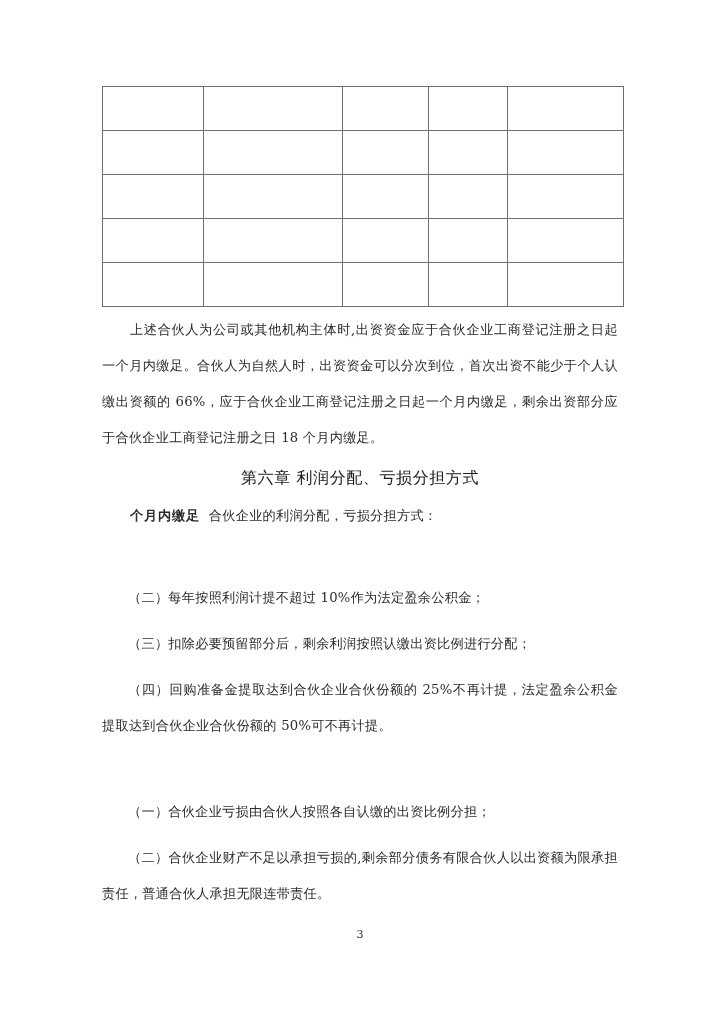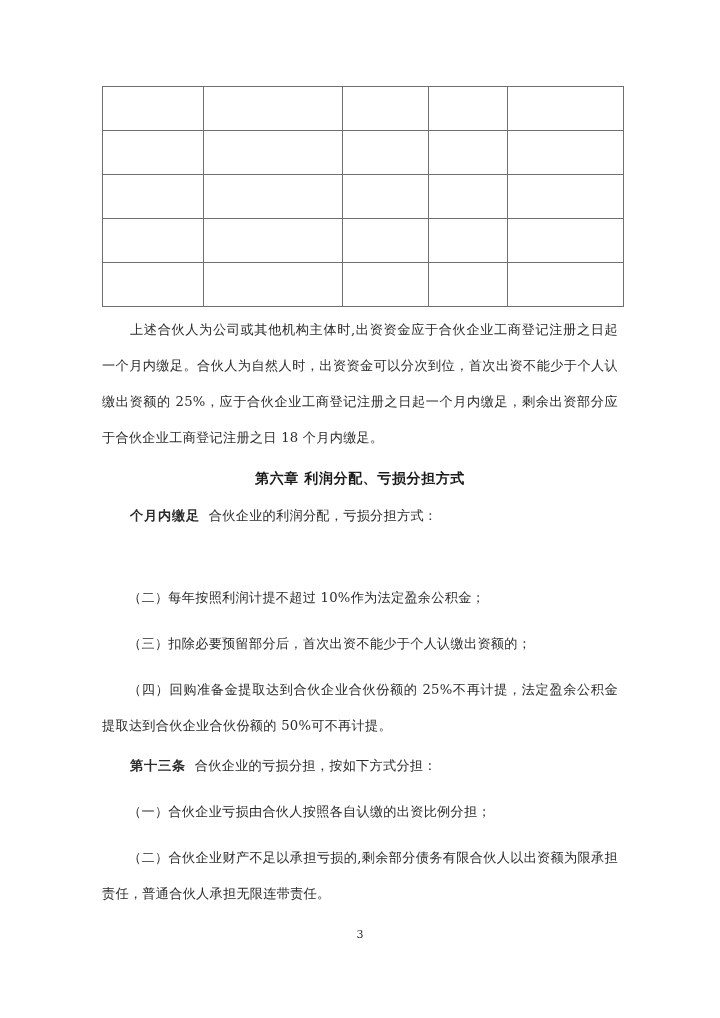--- a/index.html
+++ b/index.html
@@ -77,23 +77,23 @@
   }
   p.indent-item {
     text-indent: 26px;
   }
 
   .chapter-heading {
     position: absolute;
     left: 0;
     width: 516px;
     text-align: center;
-    font-size: 14px;
+    font-size: 16px;
     line-height: 36px;
-    font-weight: bold;
+    font-weight: normal;
     letter-spacing: 0.6px;
     color: #1a1a1a;
   }
 
   .article-label {
     font-weight: bold;
     letter-spacing: 0.8px;
   }
 
   .page-number {
@@ -147,41 +147,38 @@
           <td class="col-1"></td>
           <td class="col-2"></td>
           <td class="col-3"></td>
           <td class="col-4"></td>
           <td class="col-5"></td>
         </tr>
       </tbody>
     </table>
 
     <div class="body-block" style="top:312px;">
-      <p class="para indent2">上述合伙人为公司或其他机构主体时,出资资金应于合伙企业工商登记注册之日起一个月内缴足。合伙人为自然人时，出资资金可以分次到位，首次出资不能少于个人认缴出资额的 25%，应于合伙企业工商登记注册之日起一个月内缴足，剩余出资部分应于合伙企业工商登记注册之日 18 个月内缴足。</p>
+      <p class="para indent2">上述合伙人为公司或其他机构主体时,出资资金应于合伙企业工商登记注册之日起一个月内缴足。合伙人为自然人时，出资资金可以分次到位，首次出资不能少于个人认缴出资额的 66%，应于合伙企业工商登记注册之日起一个月内缴足，剩余出资部分应于合伙企业工商登记注册之日 18 个月内缴足。</p>
     </div>
 
     <div class="chapter-heading" style="top:460px;">第六章  利润分配、亏损分担方式</div>
 
     <div class="body-block" style="top:498px;">
       <p class="para indent2"><span class="article-label">个月内缴足</span>&nbsp; <span>合伙企业的利润分配，亏损分担方式：</span></p>
     </div>
     <div class="body-block" style="top:580px;">
       <p class="para indent-item">（二）每年按照利润计提不超过 10%作为法定盈余公积金；</p>
     </div>
     <div class="body-block" style="top:626px;">
-      <p class="para indent-item">（三）扣除必要预留部分后，首次出资不能少于个人认缴出资额的；</p>
+      <p class="para indent-item">（三）扣除必要预留部分后，剩余利润按照认缴出资比例进行分配；</p>
     </div>
     <div class="body-block" style="top:672px;">
       <p class="para indent-item">（四）回购准备金提取达到合伙企业合伙份额的 25%不再计提，法定盈余公积金提取达到合伙企业合伙份额的 50%可不再计提。</p>
     </div>
 
-    <div class="body-block" style="top:748px;">
-      <p class="para indent2"><span class="article-label">第十三条</span>&nbsp; <span>合伙企业的亏损分担，按如下方式分担：</span></p>
-    </div>
     <div class="body-block" style="top:794px;">
       <p class="para indent-item">（一）合伙企业亏损由合伙人按照各自认缴的出资比例分担；</p>
     </div>
     <div class="body-block" style="top:840px;">
       <p class="para indent-item">（二）合伙企业财产不足以承担亏损的,剩余部分债务有限合伙人以出资额为限承担责任，普通合伙人承担无限连带责任。</p>
     </div>
 
     <div class="page-number">3</div>
 
   </div>

